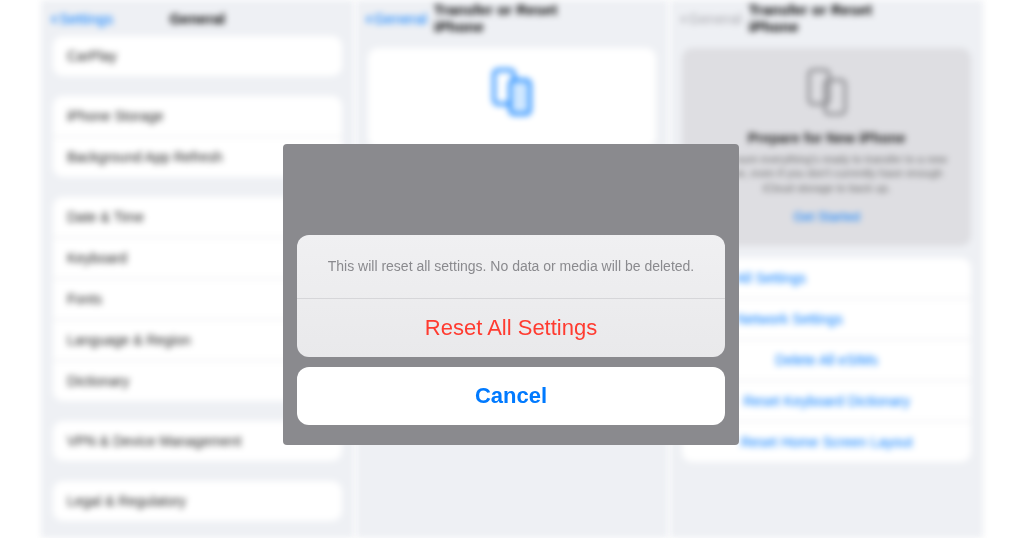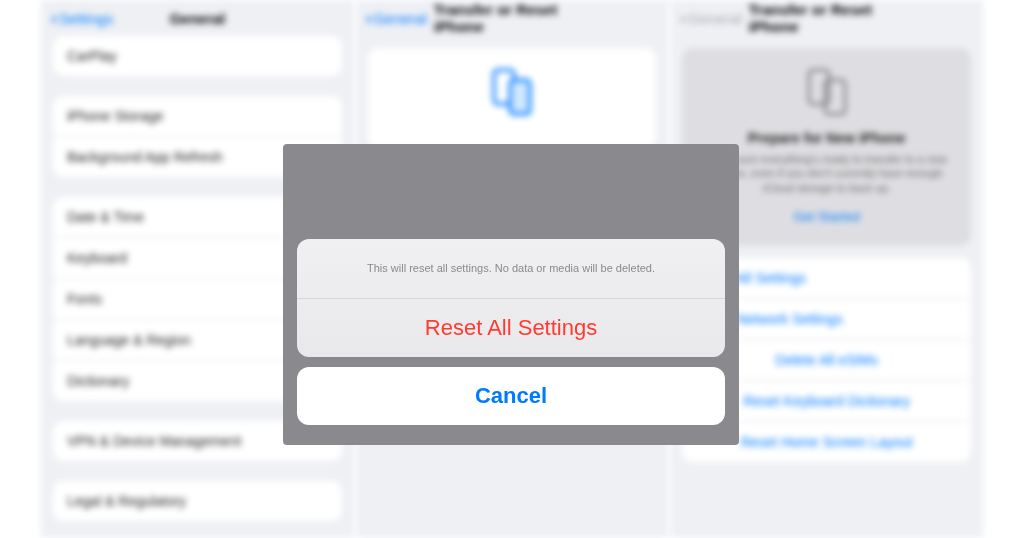--- a/index.html
+++ b/index.html
@@ -148,21 +148,21 @@
     }
     .sheet-block {
       background: linear-gradient(#f0f0f2, #e9e9eb);
       border-radius: 12px;
       overflow: hidden;
       margin-bottom: 10px;
     }
     .sheet-msg {
       padding: 22px 30px;
       text-align: center;
-      font-size: 11px;
+      font-size: 14px;
       color: #8a8a8e;
       line-height: 1.35;
       border-bottom: 1px solid #d6d6d9;
     }
     .sheet-btn {
       padding: 16px;
       text-align: center;
       font-size: 22px;
       font-weight: 400;
       cursor: pointer;

